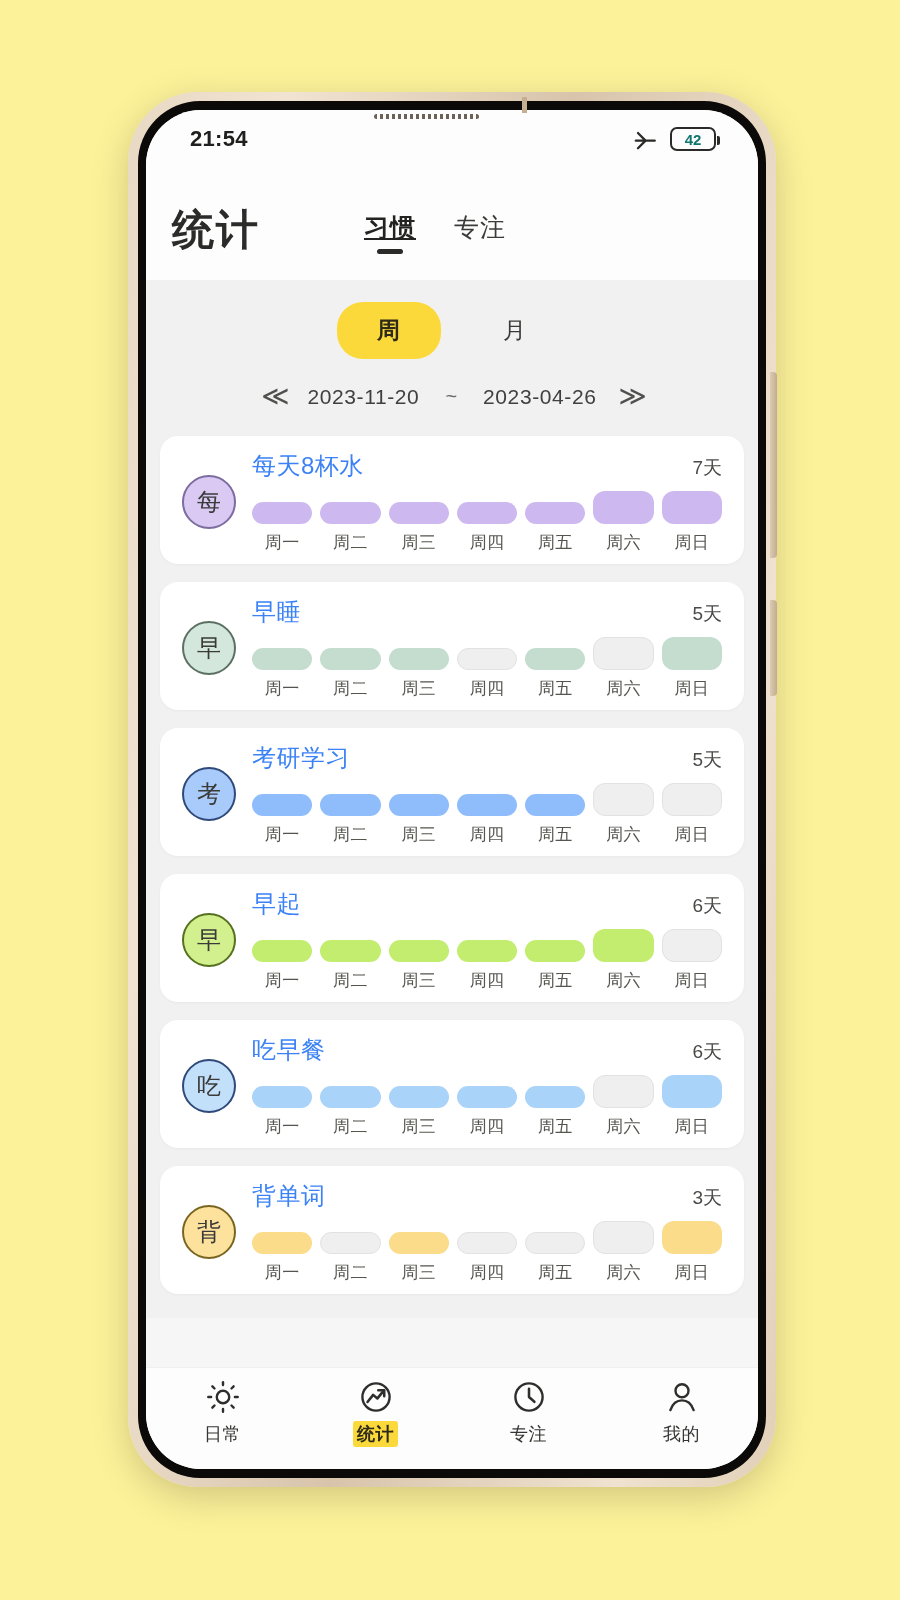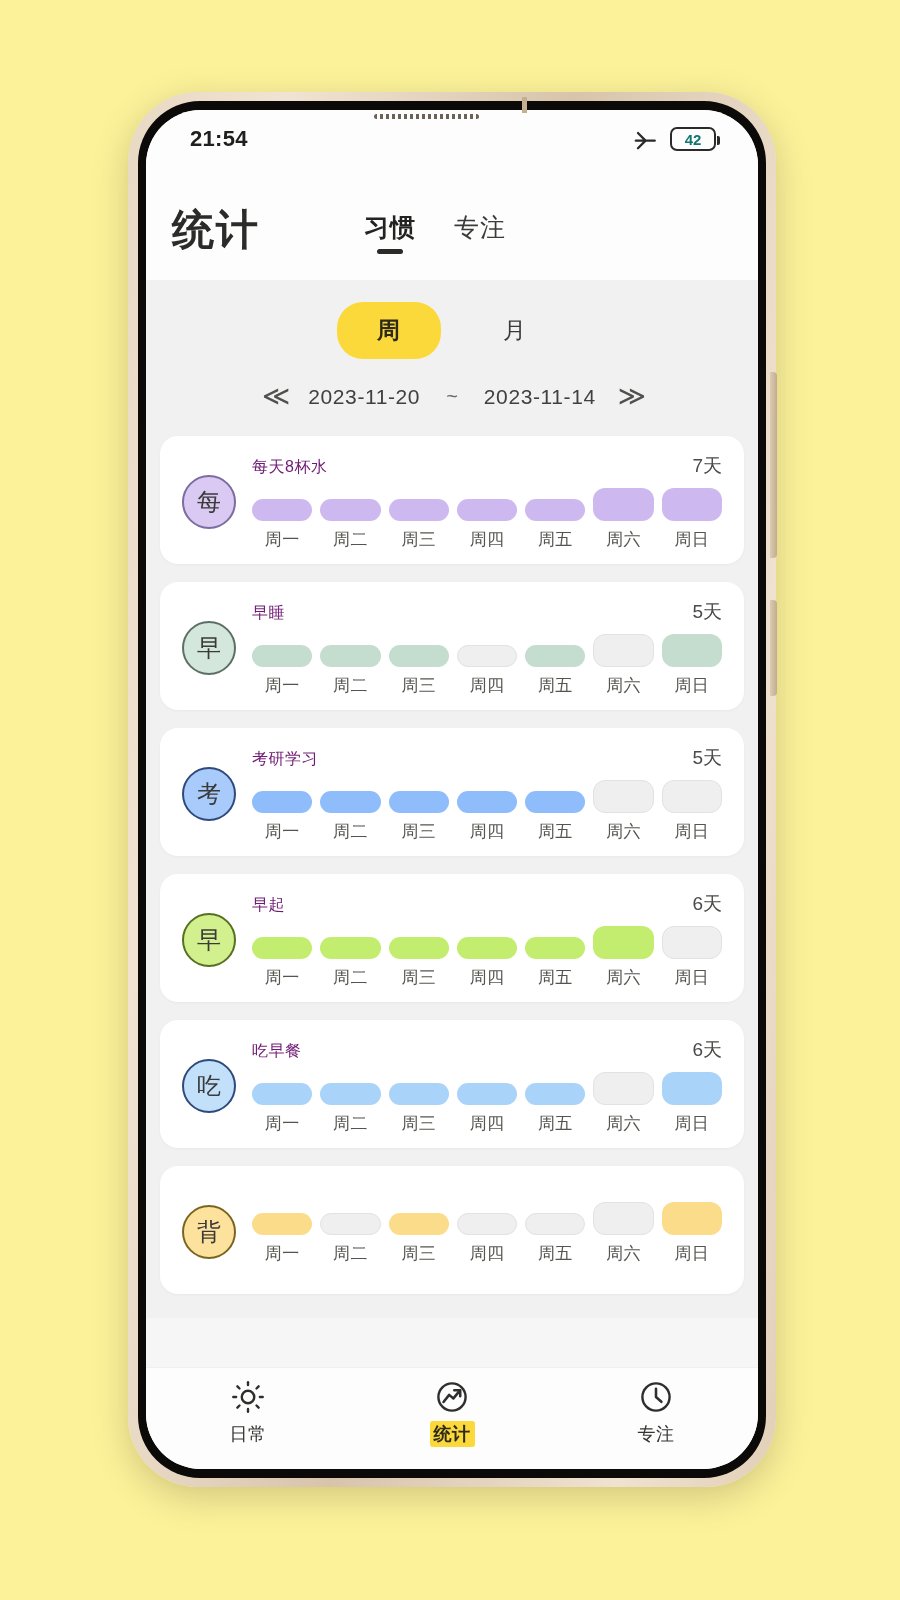--- a/index.html
+++ b/index.html
@@ -135,21 +135,21 @@
     left: 218px; bottom: 26px;
     display: flex; gap: 38px; align-items: flex-end;
   }
   .tab {
     font-size: 25px;
     color: #3b3b39;
     position: relative;
     padding-bottom: 10px;
     letter-spacing: 1px;
   }
-  .tab.active { font-weight: 700; color: #232322; }
+  .tab.active { font-weight: 700; color: #232322; text-decoration: underline; }
   .tab.active::after {
     content: "";
     position: absolute;
     left: 50%; transform: translateX(-50%);
     bottom: 0;
     width: 26px; height: 5px;
     border-radius: 3px;
     background: #2a2a28;
   }
 
@@ -223,22 +223,22 @@
     border: 2px solid rgba(0,0,0,0.35);
   }
   .card-body { flex: 1 1 auto; min-width: 0; }
   .card-top {
     display: flex;
     align-items: baseline;
     justify-content: space-between;
     margin-bottom: 6px;
   }
   .habit-name {
-    font-size: 16px;
-    color: #701a75;
+    font-size: 24px;
+    color: #3b82f6;
     letter-spacing: .5px;
   }
   .habit-count {
     font-size: 19px;
     color: #4a4a48;
   }
   .bars {
     display: flex;
     align-items: flex-end;
     gap: 8px;
@@ -338,21 +338,21 @@
 
     <div class="range-panel">
       <div class="seg-control">
         <div class="seg active">周</div>
         <div class="seg">月</div>
       </div>
       <div class="date-nav">
         <div class="chev">≪</div>
         <div class="date-text">2023-11-20</div>
         <div class="date-tilde">~</div>
-        <div class="date-text">2023-11-14</div>
+        <div class="date-text">2023-04-26</div>
         <div class="chev">≫</div>
       </div>
     </div>
 
     <div class="habit-list" id="habit-list">
         <div class="habit-card">
           <div class="avatar" style="background: rgb(217, 201, 243); border-color: rgb(124, 108, 160);">每</div>
           <div class="card-body">
             <div class="card-top">
               <div class="habit-name">每天8杯水</div>
@@ -552,20 +552,24 @@
               <div class="day-label">周四</div>
               <div class="day-label">周五</div>
               <div class="day-label">周六</div>
               <div class="day-label">周日</div>
             </div>
           </div>
         </div>
         <div class="habit-card">
           <div class="avatar" style="background: rgb(252, 226, 156); border-color: rgb(122, 101, 32);">背</div>
           <div class="card-body">
+            <div class="card-top">
+              <div class="habit-name">背单词</div>
+              <div class="habit-count">3天</div>
+            </div>
             <div class="bars">
               <div class="bar-col">
                 <div class="bar h-low" style="background: rgb(251, 220, 138);"></div>
               </div>
               <div class="bar-col">
                 <div class="bar h-low empty"></div>
               </div>
               <div class="bar-col">
                 <div class="bar h-low" style="background: rgb(251, 220, 138);"></div>
               </div>
@@ -624,17 +628,24 @@
       </div>
 
       <div class="nav-item">
         <svg class="nav-icon" viewBox="0 0 24 24">
           <circle cx="12" cy="12" r="9.6" fill="none" stroke="#2e2e2c" stroke-width="1.7"></circle>
           <path d="M12 6.2 L12 12 L15.8 15.4" fill="none" stroke="#2e2e2c" stroke-width="1.8" stroke-linecap="round" stroke-linejoin="round"></path>
         </svg>
         <div class="nav-label">专注</div>
       </div>
 
+      <div class="nav-item">
+        <svg class="nav-icon" viewBox="0 0 24 24">
+          <circle cx="12" cy="7.6" r="4.6" fill="none" stroke="#2e2e2c" stroke-width="1.7"></circle>
+          <path d="M3.8 21.2 C5.4 16.6 8.5 14.4 12 14.4 C15.5 14.4 18.6 16.6 20.2 21.2" fill="none" stroke="#2e2e2c" stroke-width="1.7" stroke-linecap="round"></path>
+        </svg>
+        <div class="nav-label">我的</div>
+      </div>
 
     </div>
 
   </div>
 </div>
 
 </body></html>

